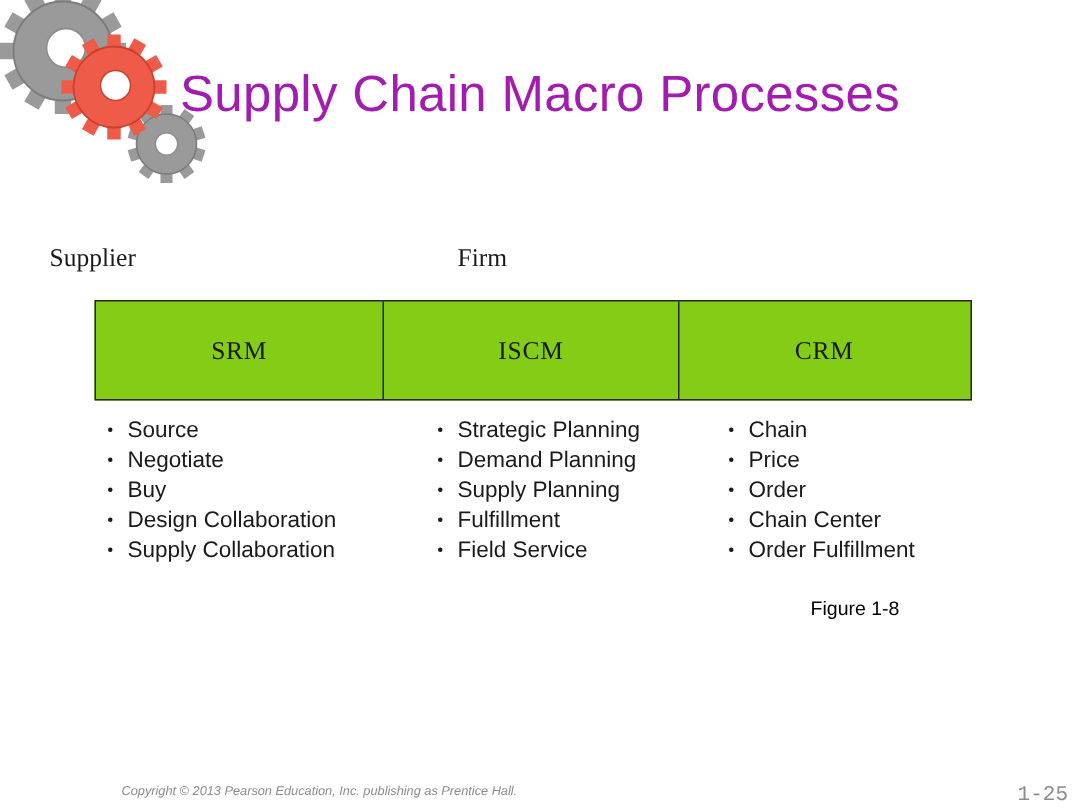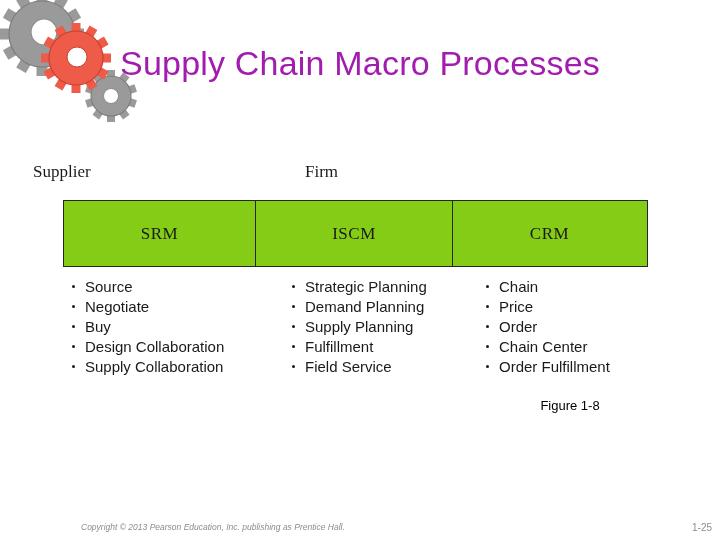--- a/index.html
+++ b/index.html
@@ -154,22 +154,22 @@
     font-style: italic;
     font-size: 8.5px;
     color: #8c8c8c;
     white-space: nowrap;
     margin-left: 45px;
   }
   .footer-pagenum {
     position: absolute;
     right: 8px;
     top: 522px;
-    font-family: Liberation Sans, sans-serif;
-    font-size: 10px;
+    font-family: Liberation Mono, monospace;
+    font-size: 14px;
     color: #8c8c8c;
     white-space: nowrap;
   }
 </style>
 </head>
 <body>
 
 <div class="gear-cluster">
   <svg width="170" height="140" viewBox="0 0 170 140" xmlns="http://www.w3.org/2000/svg">
     <defs>

